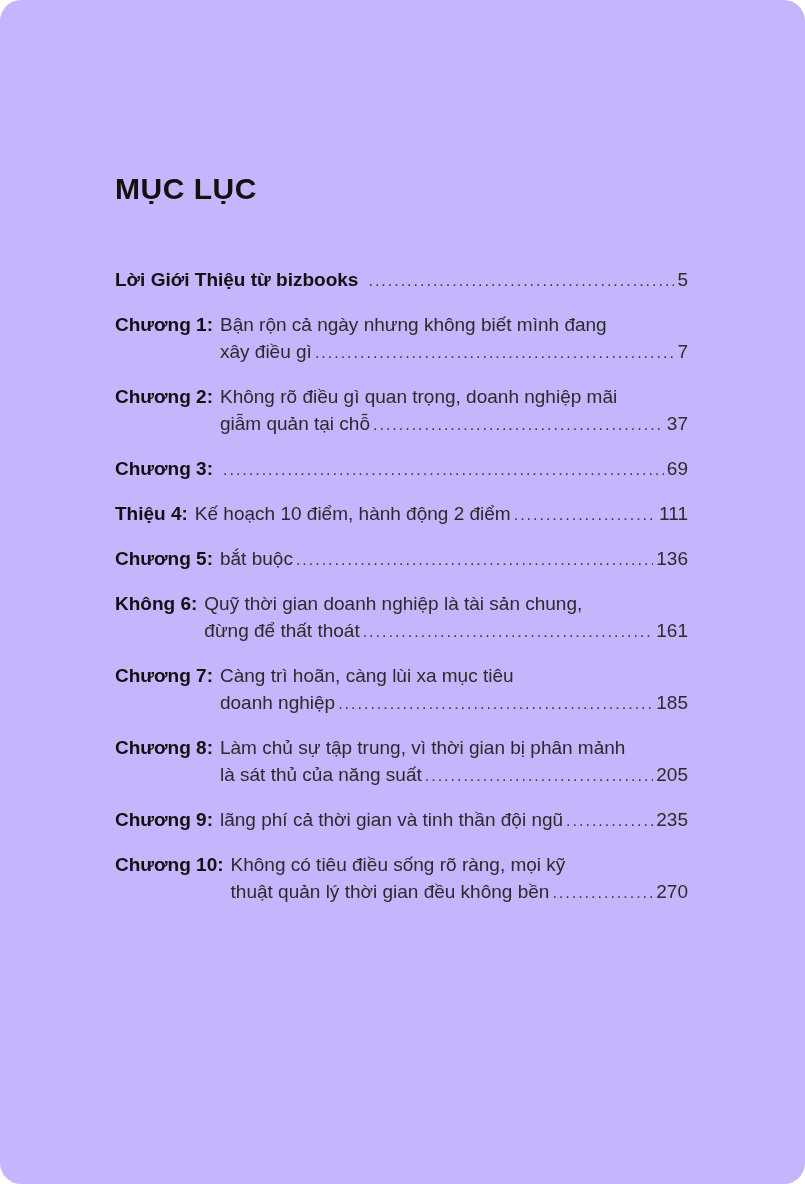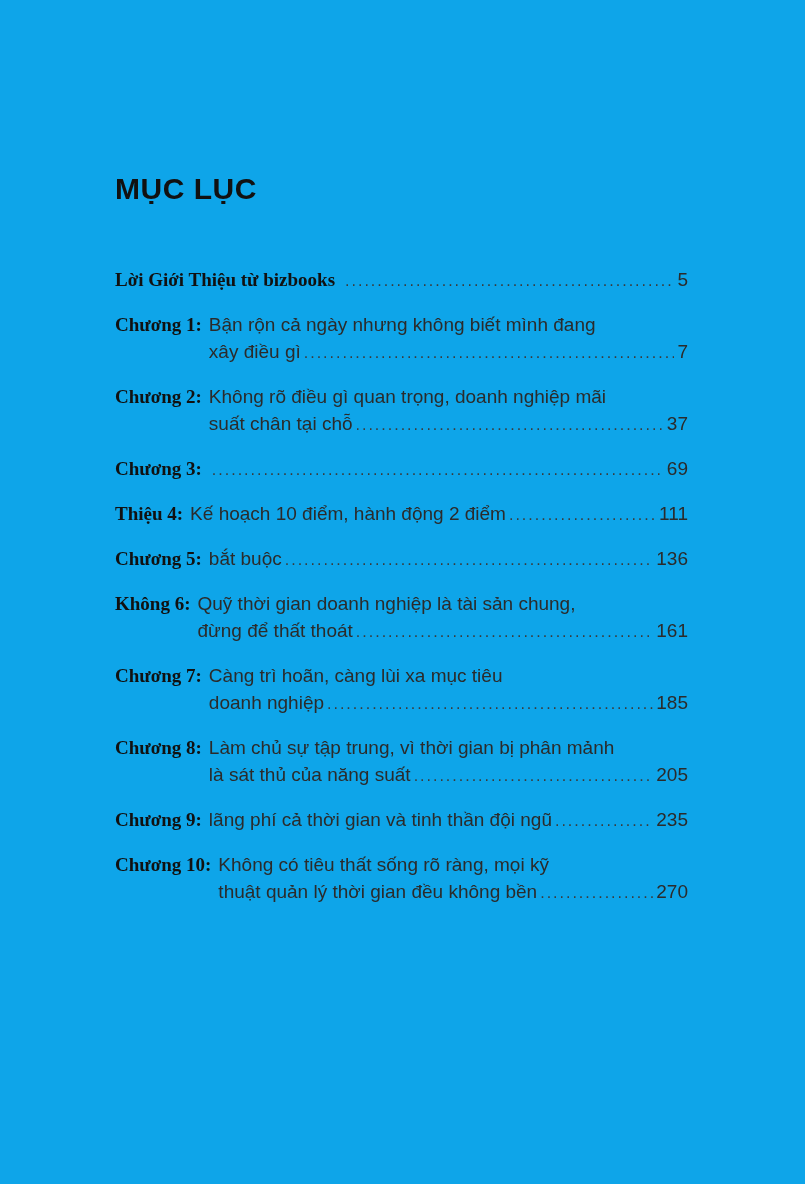--- a/index.html
+++ b/index.html
@@ -8,21 +8,22 @@
     width: 805px;
     height: 1184px;
     font-family: "Liberation Sans", "DejaVu Sans", sans-serif;
     color: #222222;
     overflow: hidden;
   }
   .page {
     width: 805px;
     height: 1184px;
     padding: 172px 117px 0 115px;
-    background: #0ea5e9;
+    background: #c4b5fd;
+    border-radius: 21px;
   }
   .title {
     font-size: 30px;
     font-weight: bold;
     letter-spacing: 0.5px;
     color: #111111;
     margin-bottom: 60px;
     font-family: "Liberation Sans", "DejaVu Sans", sans-serif;
   }
   .toc-list { width: 100%; }
@@ -32,21 +33,20 @@
     margin-bottom: 17px;
     font-size: 19px;
     line-height: 27px;
     color: #2b2b2b;
   }
   .label {
     font-weight: bold;
     color: #111111;
     white-space: nowrap;
     margin-right: 7px;
-    font-family: Liberation Serif, serif;
   }
   .body { flex: 1; min-width: 0; }
   .line { white-space: nowrap; }
   .row {
     display: flex;
     align-items: baseline;
     width: 100%;
   }
   .row .text { white-space: nowrap; }
   .leader {
@@ -88,21 +88,21 @@
             <span class="leader">............................................................................................................................................................................................................................................................................................................</span>
             <span class="pagenum">7</span>
           </div>
         </div>
       </div>
       <div class="entry">
         <span class="label">Chương 2:</span>
         <div class="body">
           <div class="line">Không rõ điều gì quan trọng, doanh nghiệp mãi</div>
           <div class="row">
-            <span class="text">suất chân tại chỗ</span>
+            <span class="text">giẫm quản tại chỗ</span>
             <span class="leader">............................................................................................................................................................................................................................................................................................................</span>
             <span class="pagenum">37</span>
           </div>
         </div>
       </div>
       <div class="entry">
         <span class="label">Chương 3:</span>
         <div class="body">
           <div class="row">
             <span class="leader">............................................................................................................................................................................................................................................................................................................</span>
@@ -169,21 +169,21 @@
           <div class="row">
             <span class="text">lãng phí cả thời gian và tinh thần đội ngũ</span>
             <span class="leader">............................................................................................................................................................................................................................................................................................................</span>
             <span class="pagenum">235</span>
           </div>
         </div>
       </div>
       <div class="entry">
         <span class="label">Chương 10:</span>
         <div class="body">
-          <div class="line">Không có tiêu thất sống rõ ràng, mọi kỹ</div>
+          <div class="line">Không có tiêu điều sống rõ ràng, mọi kỹ</div>
           <div class="row">
             <span class="text">thuật quản lý thời gian đều không bền</span>
             <span class="leader">............................................................................................................................................................................................................................................................................................................</span>
             <span class="pagenum">270</span>
           </div>
         </div>
       </div>
     </div>
 </div>
 

